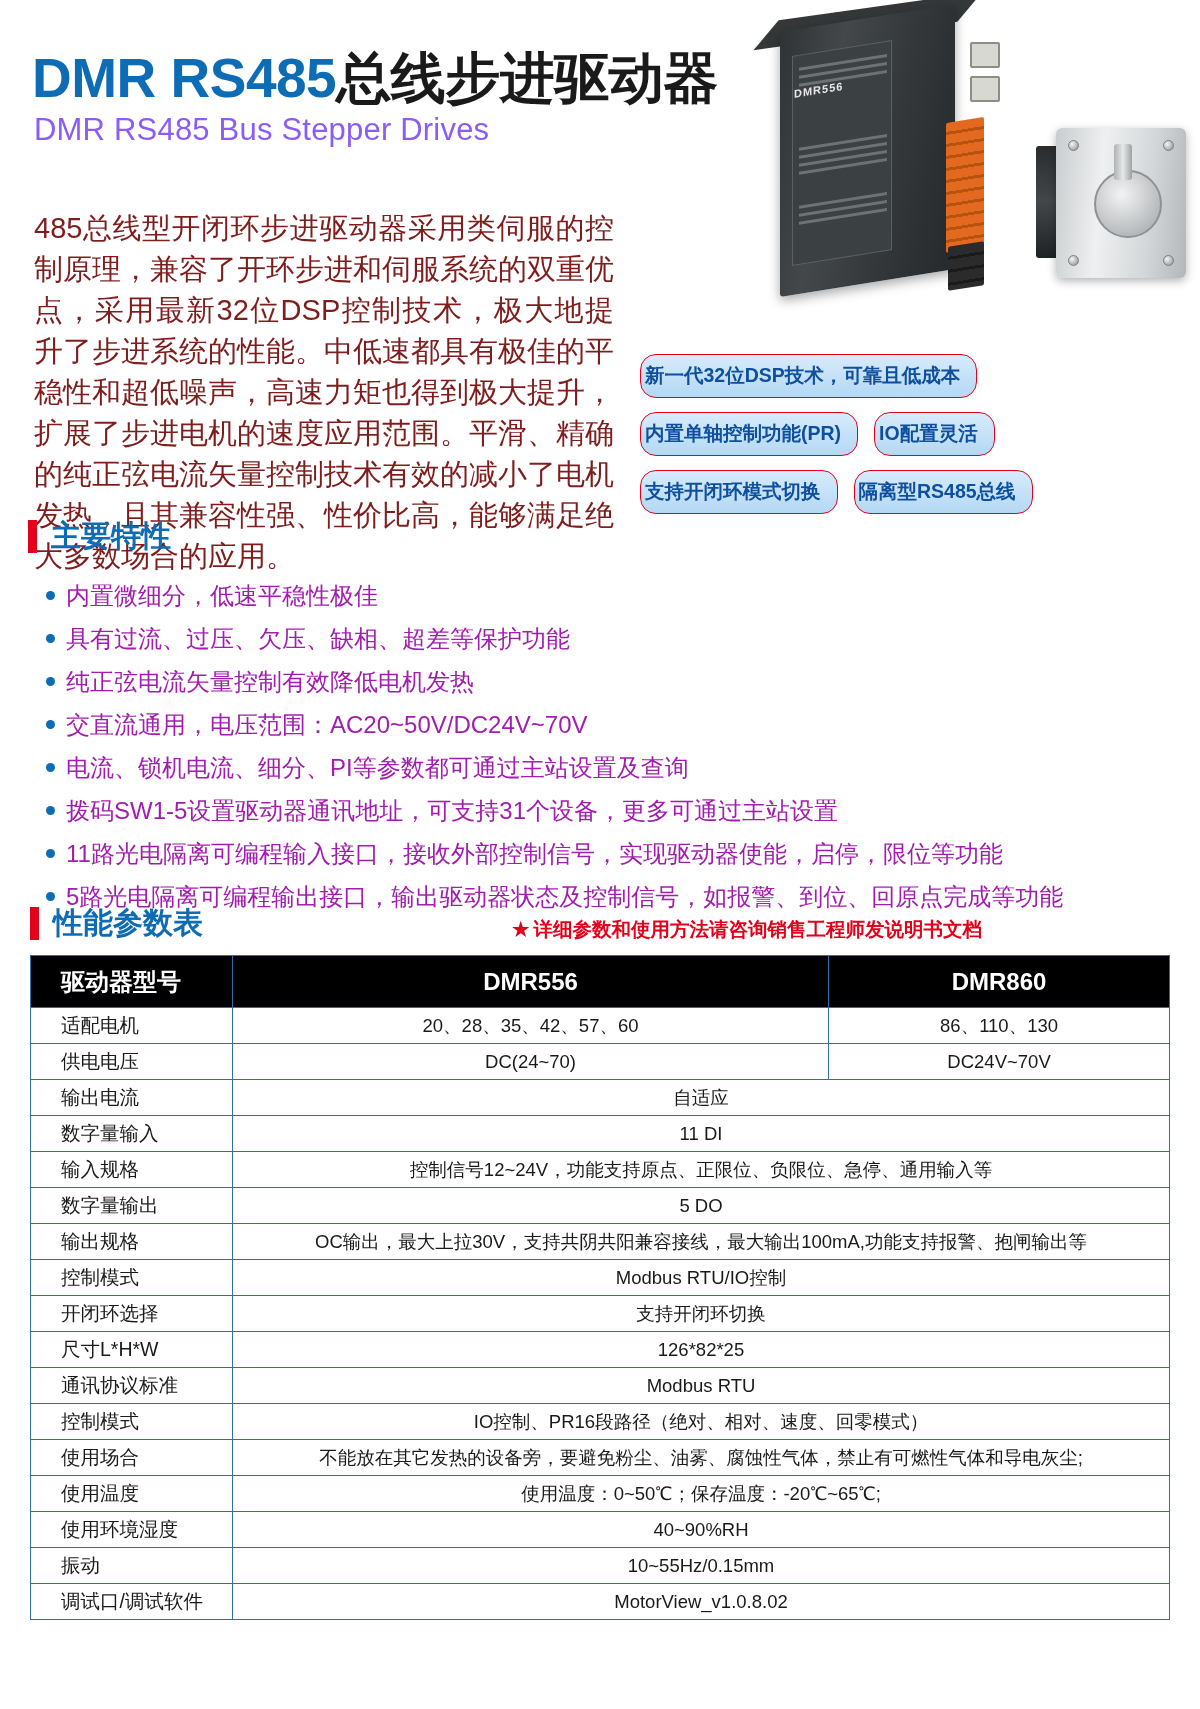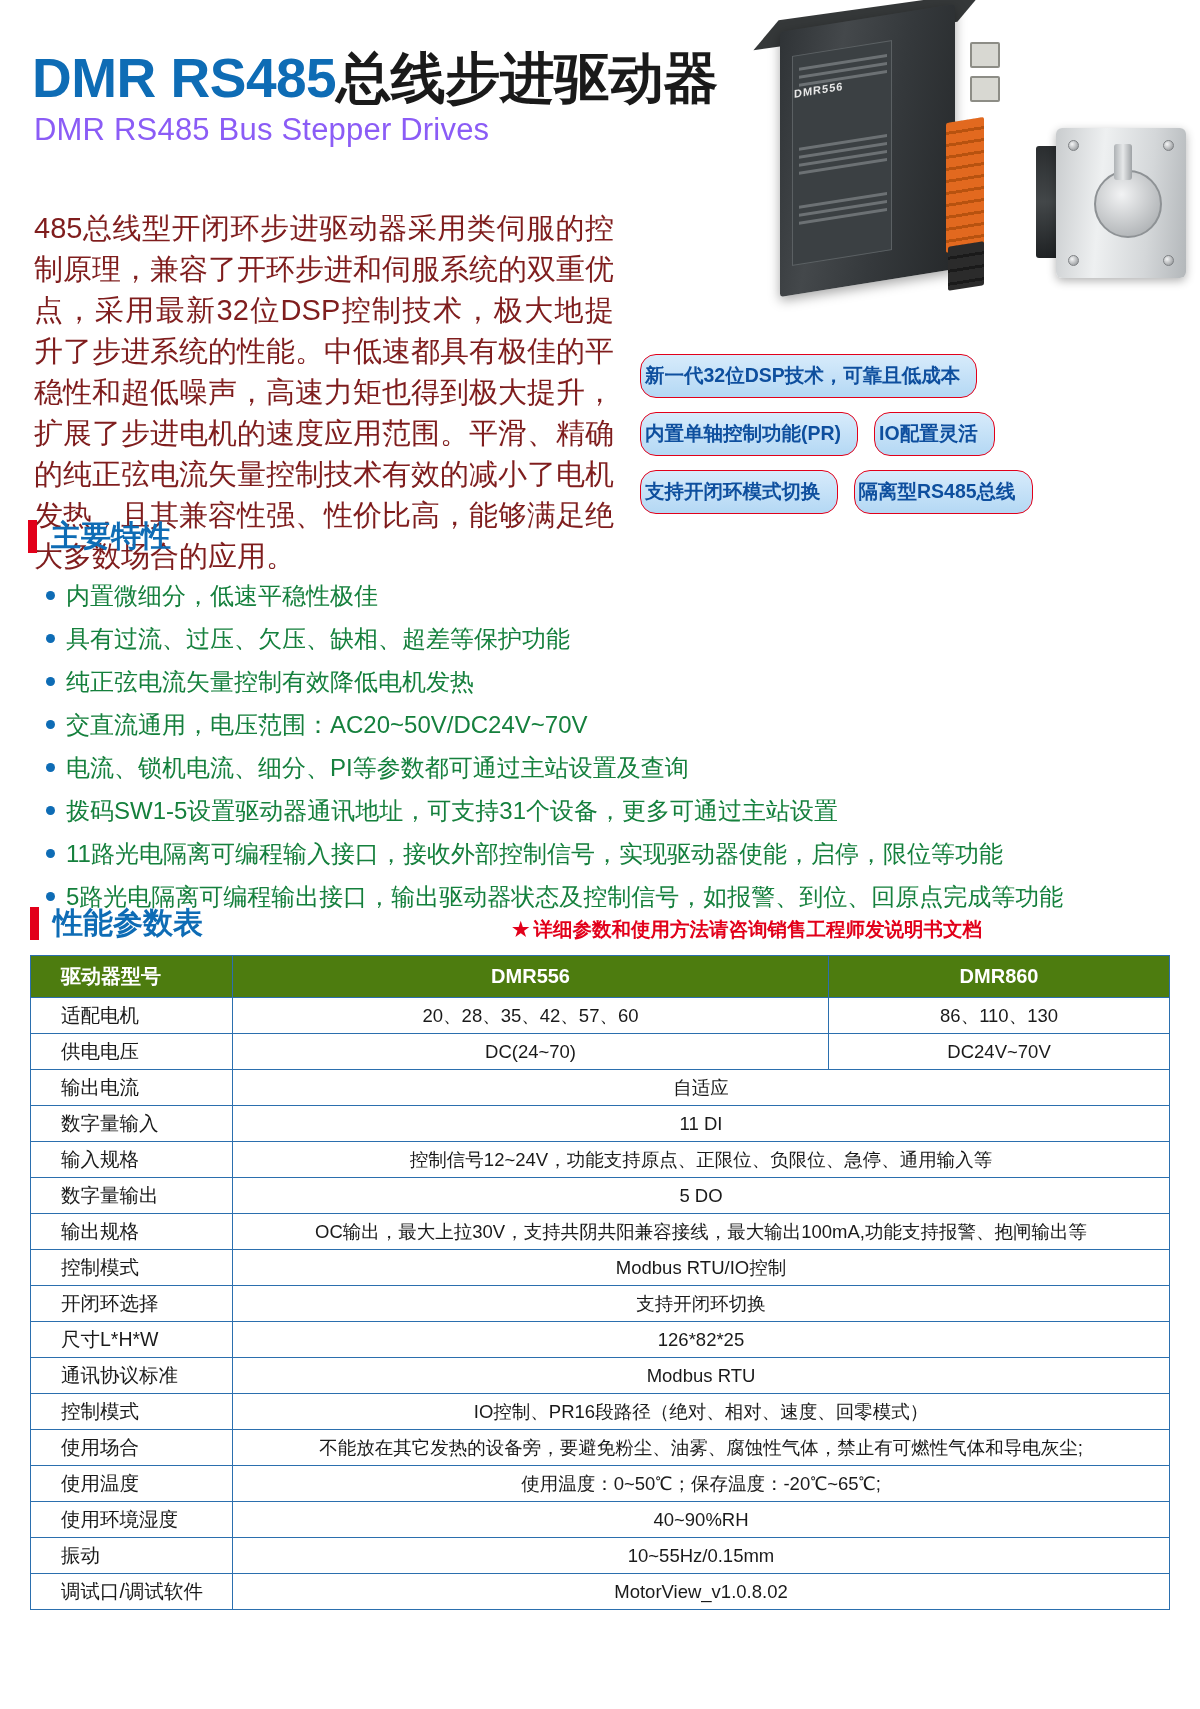--- a/index.html
+++ b/index.html
@@ -149,21 +149,21 @@
     width: 9px; height: 33px; background: #e2001a; margin-right: 14px;
   }
   .sec-head .txt {
     font-size: 30px; font-weight: bold; color: #0e6cb5;
   }
 
   
   .bullets { position: absolute; left: 46px; top: 578px; width: 1120px; }
   .bullet {
     display: flex; align-items: flex-start;
-    font-size: 24px; line-height: 36px; color: #15803d;
+    font-size: 24px; line-height: 36px; color: #a21caf;
     margin-bottom: 7px;
     text-align: center;
   }
   .bullet .dot {
     width: 9px; height: 9px; border-radius: 50%;
     background: #0e6cb5; margin: 13px 11px 0 0; flex: none;
   }
 
   
   .table-note {
@@ -181,25 +181,25 @@
     font-size: 18.5px;
   }
   table.spec td {
     border: 1px solid #2b6fae;
     height: 36px;
     padding: 2px 6px;
     text-align: center;
     color: #1a1a1a;
   }
   table.spec tr.head td {
-    background: #4d7c0f;
+    background: #000000;
     color: #ffffff;
     font-weight: bold;
-    font-size: 20px;
-    height: 42px;
+    font-size: 24px;
+    height: 52px;
   }
   table.spec td.label {
     width: 202px;
     text-align: left;
     padding-left: 30px;
     font-size: 19.5px;
   }
   table.spec tr.head td.label { text-align: left; padding-left: 30px; }
 </style>
 </head>

